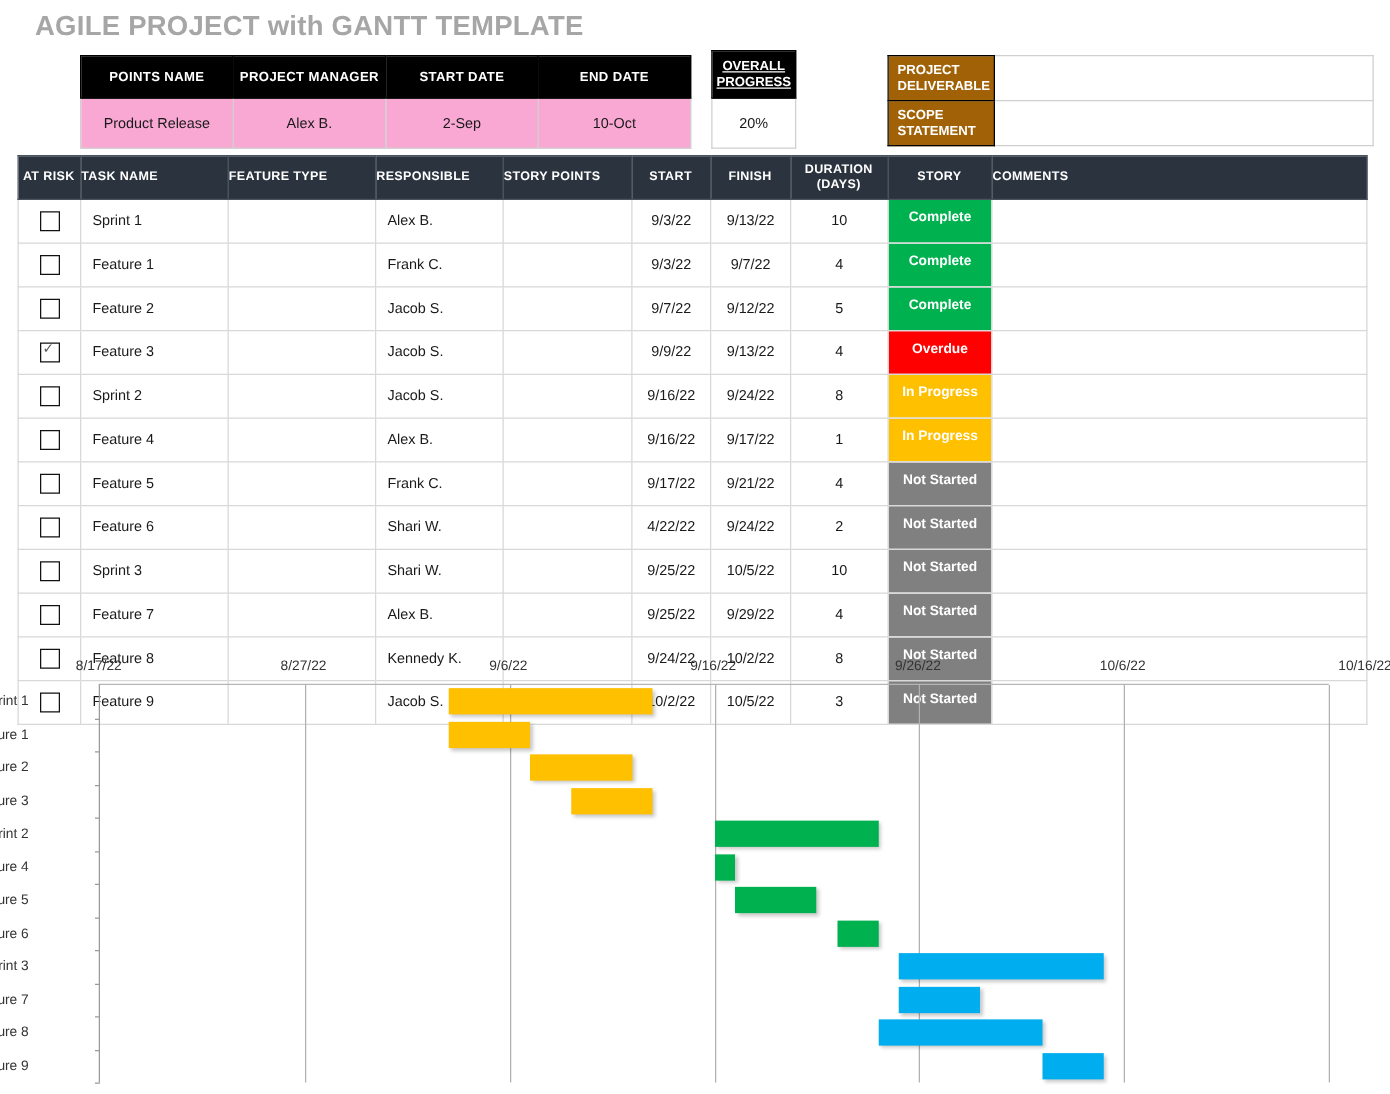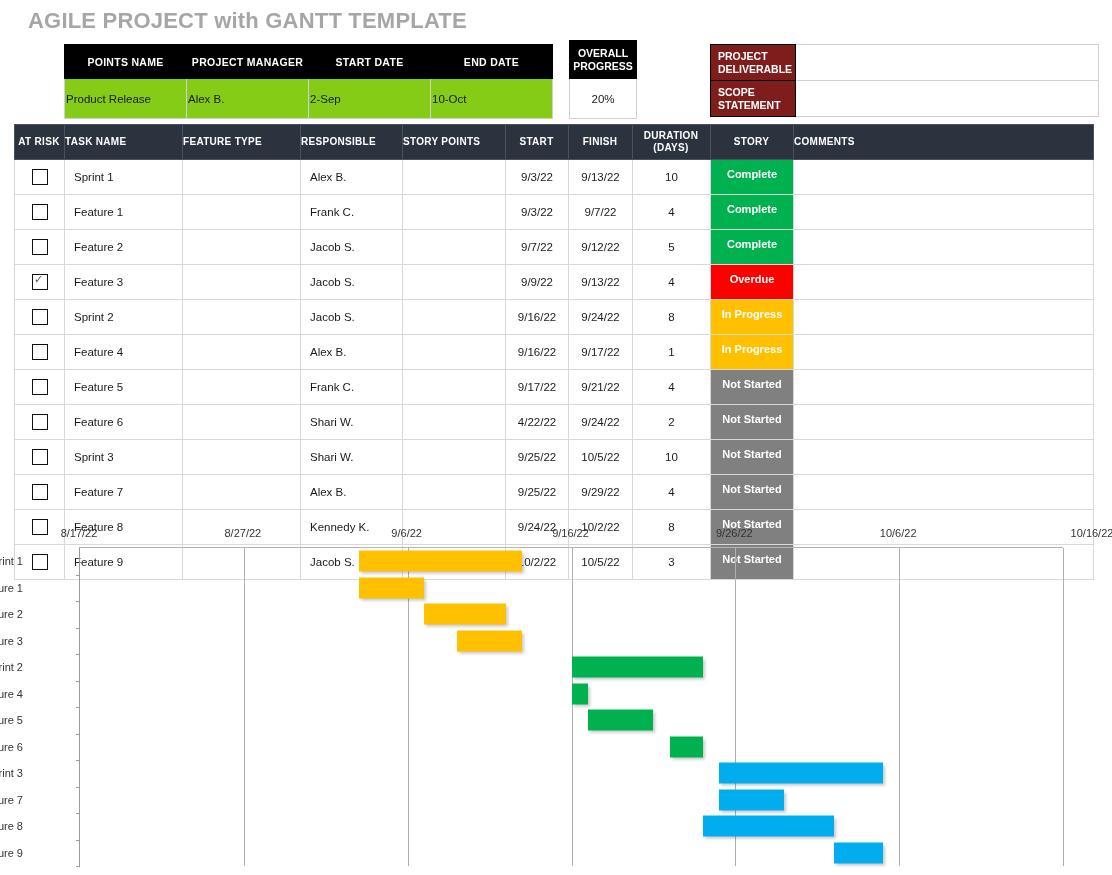--- a/index.html
+++ b/index.html
@@ -36,61 +36,62 @@
     background: #000000;
     color: #ffffff;
     font-size: 10.5px;
     font-weight: bold;
     letter-spacing: .3px;
     height: 31px;
     border: 1px solid #000;
     width: 119px;
   }
   #project-info-table td {
-    background: #84cc16;
+    background: #f9a8d4;
     color: #1a1a1a;
     font-size: 11.5px;
-    text-align: left;
+    text-align: center;
     height: 37px;
     border: 1px solid #d0d0d0;
     margin-left: 10px;
   }
 
   #overall-progress-table {
     position: absolute;
     left: 569px; top: 40px;
     border-collapse: collapse;
     table-layout: fixed;
   }
   #overall-progress-table th {
     background: #000000;
     color: #ffffff;
     font-size: 10.5px;
     font-weight: bold;
     line-height: 13px;
     height: 35px;
     width: 64px;
     border: 1px solid #000;
+    text-decoration: underline;
   }
   #overall-progress-table td {
     background: #ffffff;
     font-size: 11.5px;
     text-align: center;
     height: 37px;
     border: 1px solid #d0d0d0;
   }
 
   #deliverable-table {
     position: absolute;
     left: 710px; top: 44px;
     border-collapse: collapse;
     table-layout: fixed;
   }
   #deliverable-table th {
-    background: #7f1d1d;
+    background: #a16207;
     color: #ffffff;
     font-size: 10.5px;
     font-weight: bold;
     text-align: left;
     padding-left: 7px;
     line-height: 13px;
     width: 76px;
     height: 33px;
     border: 1px solid #000;
     margin-left: 18px;

